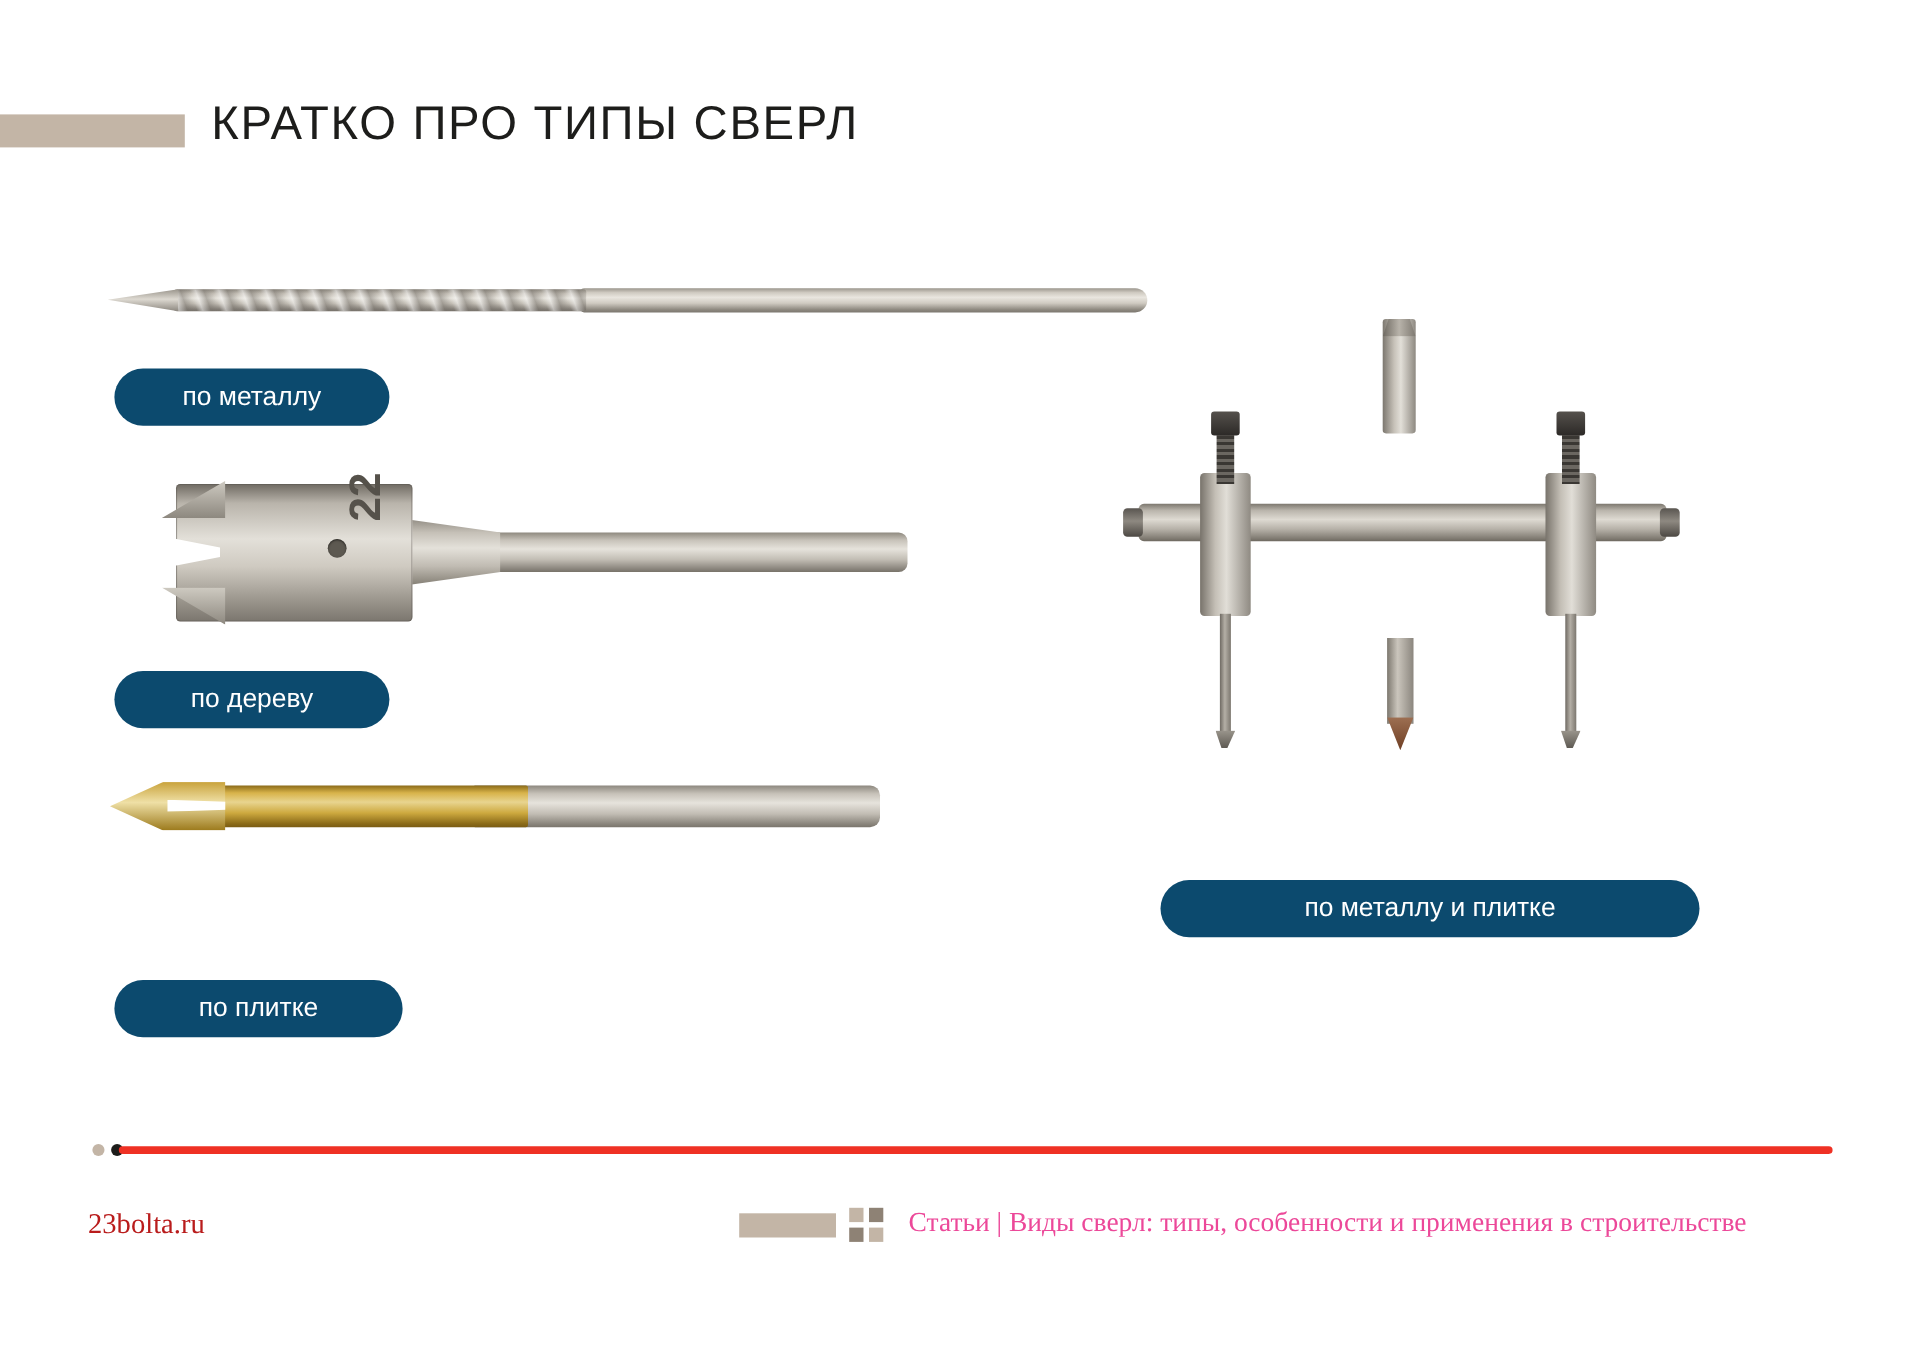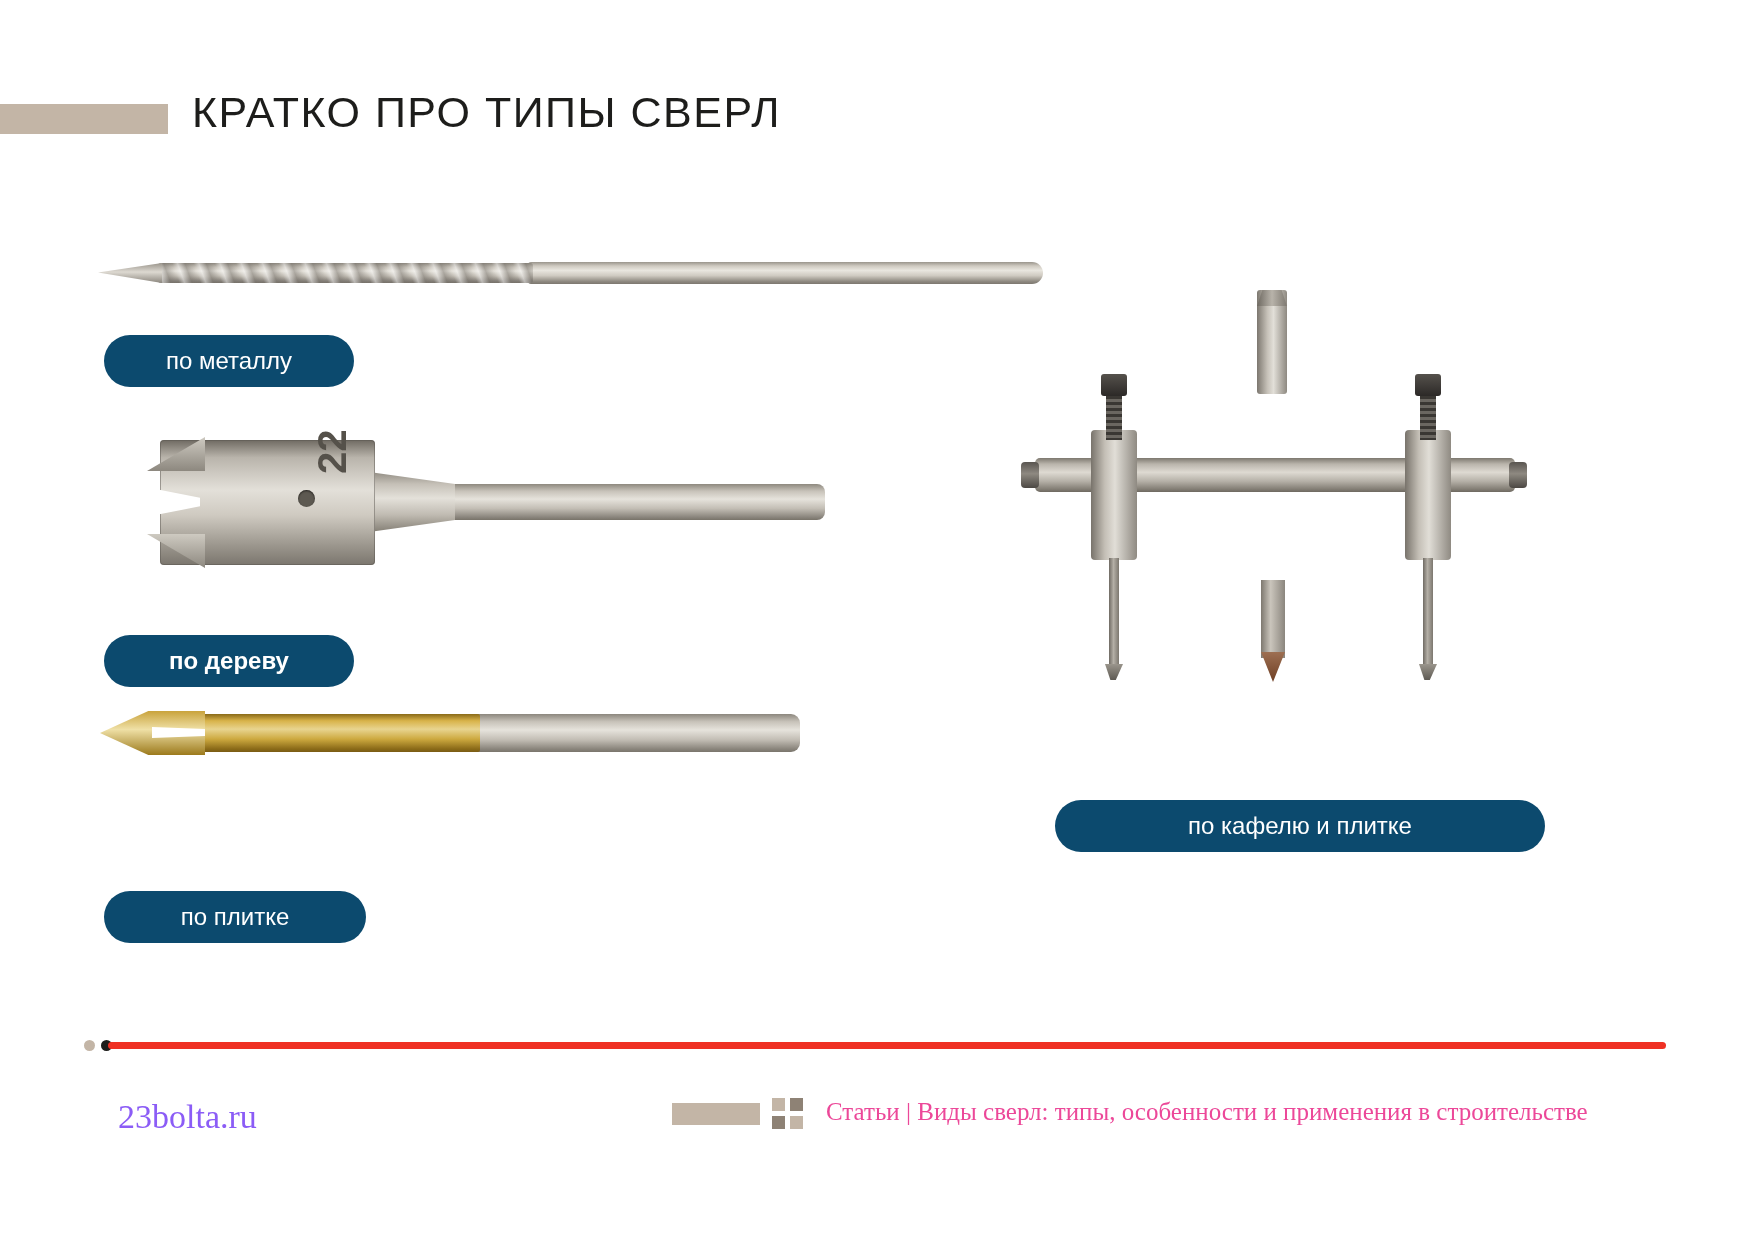--- a/index.html
+++ b/index.html
@@ -45,21 +45,21 @@
     font-size: 24px;
     display: flex;
     align-items: center;
     justify-content: center;
     height: 52px;
     box-sizing: border-box;
     padding: 0 26px;
     white-space: nowrap;
   }
   .pill.metal  { left: 104px; top: 335px; width: 250px; }
-  .pill.wood   { left: 104px; top: 635px; width: 250px; font-weight: bold; }
+  .pill.wood   { left: 104px; top: 610px; width: 250px; }
   .pill.glass  { left: 104px; top: 891px; width: 262px; }
   .pill.tile   { left: 1055px; top: 800px; width: 490px; }
 
   
   .tool { position: absolute; }
 
   
   .metal-drill { left: 98px; top: 252px; width: 945px; height: 42px; }
   .metal-shank {
     position: absolute;
@@ -306,24 +306,23 @@
     top: 1040px;
     width: 11px; height: 11px;
     border-radius: 50%;
   }
   .footer-dot-1 { left: 84px; background: #c3b5a6; }
   .footer-dot-2 { left: 101px; background: #1d1d1b; }
 
   .site-url {
     position: absolute;
     left: 80px; top: 1098px;
-    font-size: 34px;
-    color: #8b5cf6;
+    font-size: 26px;
+    color: #b91c1c;
     font-family: "Liberation Serif", serif;
-    margin-left: 38px;
   }
   .footer-swatch {
     position: absolute;
     left: 672px; top: 1103px;
     width: 88px; height: 22px;
     background: #c3b5a6;
   }
   .footer-mark {
     position: absolute;
     left: 772px; top: 1098px;
@@ -389,21 +388,21 @@
   <div class="tc-lower-tip"></div>
   <div class="tc-arm left"></div>
   <div class="tc-arm right"></div>
   <div class="tc-screw left"></div>
   <div class="tc-screw right"></div>
   <div class="tc-screw-head left"></div>
   <div class="tc-screw-head right"></div>
   <div class="tc-blade left"></div>
   <div class="tc-blade right"></div>
 </div>
-<div class="pill tile">по кафелю и плитке</div>
+<div class="pill tile">по металлу и плитке</div>
 
 <div class="footer-dot-1"></div>
 <div class="footer-dot-2"></div>
 <div class="footer-line"></div>
 <div class="site-url">23bolta.ru</div>
 <div class="footer-swatch"></div>
 <div class="footer-mark">
   <span></span>
     <span></span>
     <span></span>

